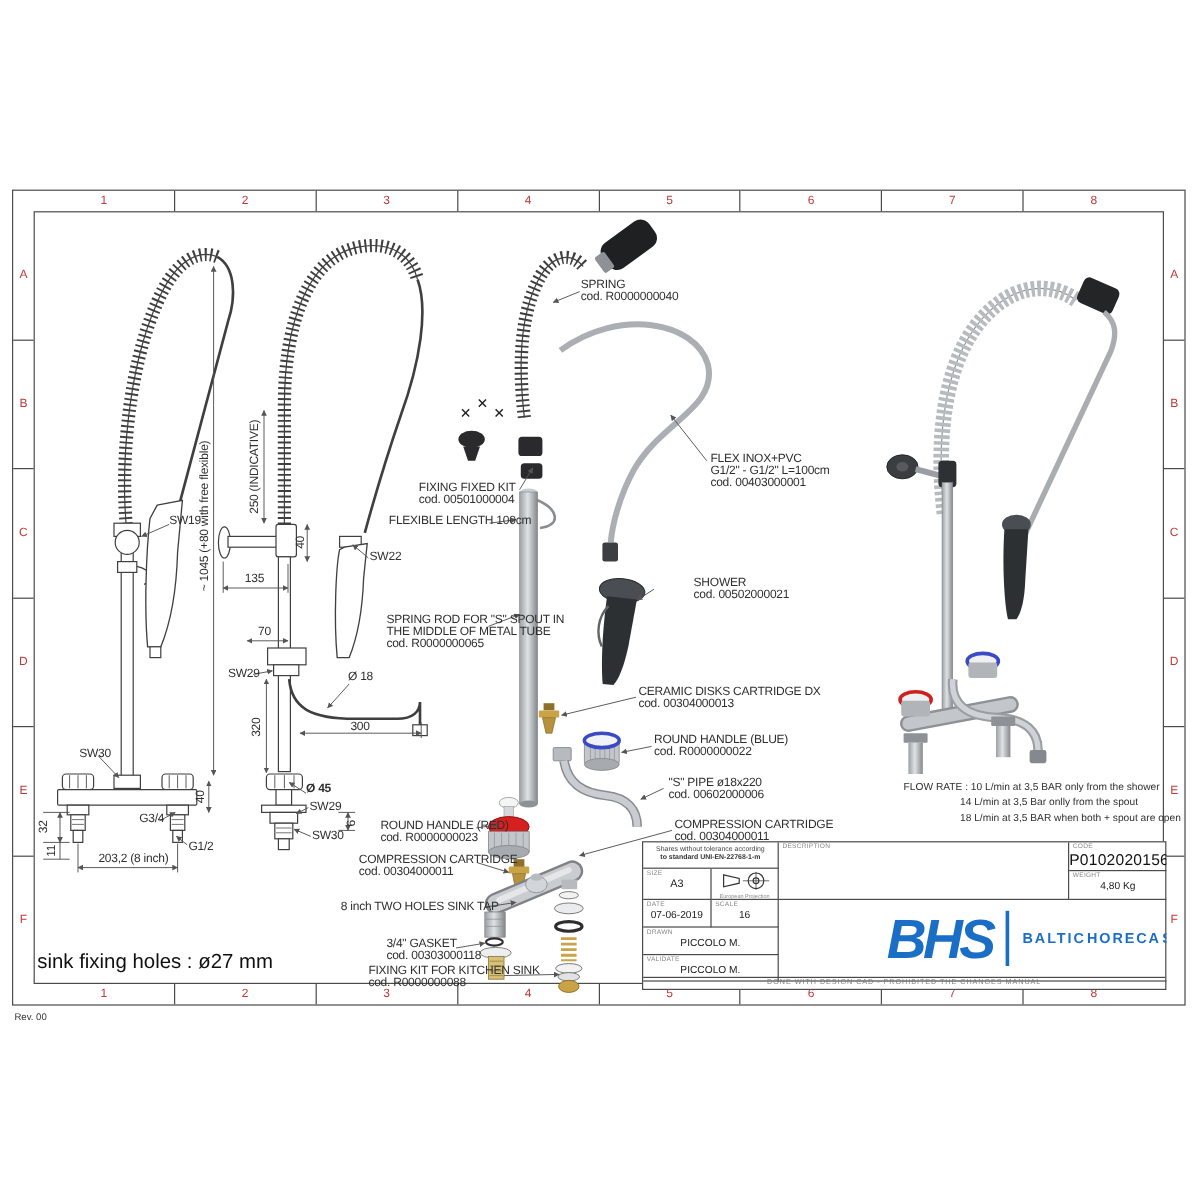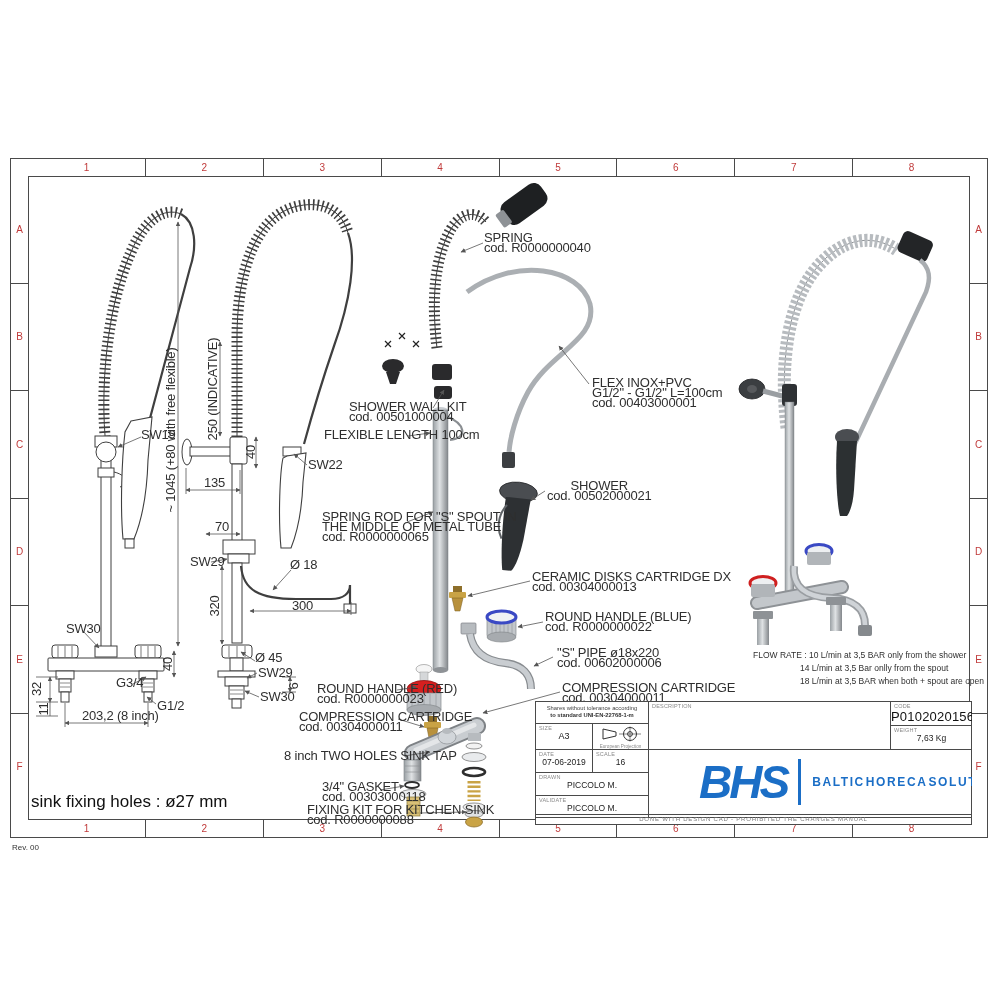--- a/index.html
+++ b/index.html
@@ -10,42 +10,42 @@
   .inner{position:absolute;left:17px;top:17px;right:17px;bottom:17px;border:1px solid #4a4a4a;box-sizing:border-box;}
   .gridrow{position:absolute;left:17px;right:17px;height:17px;display:flex;}
   .gridrow.top{top:0;} .gridrow.bot{bottom:0;}
   .gridcol{position:absolute;top:17px;bottom:17px;width:17px;display:flex;flex-direction:column;}
   .gridcol.lft{left:0;} .gridcol.rgt{right:0;}
   .gcell{flex:1;display:flex;align-items:center;justify-content:center;
     color:#c03a3a;font-size:10px;border-left:1px solid #4a4a4a;box-sizing:border-box;}
   .gridcol .gcell{border-left:none;border-top:1px solid #4a4a4a;}
   .gridrow .gcell:first-child{border-left:none;} .gridcol .gcell:first-child{border-top:none;}
   
-  .lbl{position:absolute;font-size:13px;line-height:10px;color:#2f2f2f;white-space:nowrap;letter-spacing:-0.2px;z-index:5;}
+  .lbl{position:absolute;font-size:10px;line-height:10px;color:#2f2f2f;white-space:nowrap;letter-spacing:-0.2px;z-index:5;}
   .lbl span{display:block;}
   .vrot{transform:translate(-50%,-50%) rotate(-90deg);transform-origin:center;}
   .note-big{position:absolute;font-size:17px;color:#101010;z-index:5;}
   .rev{position:absolute;font-size:8px;color:#333;z-index:5;}
   .flow{position:absolute;font-size:8.5px;line-height:13px;color:#2f2f2f;z-index:5;white-space:nowrap;}
   .flow .ind{padding-left:47px;}
   
   .tb{position:absolute;left:535px;top:701px;width:437px;height:124px;z-index:6;background:#fff;
     border:1px solid #4a4a4a;box-sizing:border-box;font-size:8px;color:#222;}
   .cell{position:absolute;box-sizing:border-box;border-right:1px solid #4a4a4a;border-bottom:1px solid #4a4a4a;overflow:hidden;}
   .cl{font-size:5.5px;color:#8a8a8a;letter-spacing:0.2px;padding:1px 0 0 3px;}
   .cv{text-align:center;}
   .tol{font-size:5.8px;text-align:center;line-height:7px;padding-top:3px;color:#444;}
   .tol b{color:#333;}
   .desc{font-size:7.6px;line-height:10px;text-align:center;padding:2px 6px;color:#1d1d1d;}
   .code-v{font-size:13px;text-align:left;letter-spacing:0.2px;color:#111;}
   .footer-strip{position:absolute;left:0;right:0;bottom:0;height:9px;border-top:1px solid #4a4a4a;
     font-size:6px;color:#7d7d7d;text-align:center;letter-spacing:0.8px;line-height:9px;}
   
   .logo{position:absolute;display:flex;align-items:center;gap:11px;}
-  .logo .mark{font-size:46px;font-weight:900;font-style:italic;letter-spacing:-3px;color:#1b6ec6;line-height:46px;}
+  .logo .mark{font-size:46px;font-weight:900;font-style:italic;letter-spacing:-3px;color:#1b6ec6;line-height:46px;margin-left:40px;}
   .logo .bar{width:3px;height:46px;background:#1b6ec6;}
   .logo .tg{display:flex;gap:1px;}
   .logo .tg span{font-size:12px;font-weight:bold;letter-spacing:1.6px;color:#1b6ec6;line-height:14px;}
   .proj-cap{font-size:4.6px;color:#8a8a8a;text-align:center;}
   svg{position:absolute;inset:0;z-index:2;}
   .lineart{stroke:#3f3f3f;fill:none;stroke-width:1;}
   .coilDark{stroke:#3f3f3f;stroke-width:11;fill:none;stroke-dasharray:1.6 2.9;}
   .coilGray{stroke:#b7bbbf;stroke-width:13;fill:none;stroke-dasharray:3 2.2;}
   .dim{stroke:#555;stroke-width:0.8;fill:none;}
   .ldr{stroke:#555;stroke-width:0.8;fill:none;}
@@ -352,49 +352,49 @@
     </div>
   <div class="lbl" style="left:37px;top:689px;">
       <span class="vrot">32</span>
     </div>
   <div class="lbl" style="left:44px;top:709px;">
       <span class="vrot">11</span>
     </div>
   <div class="lbl" style="left:116px;top:678px;">G3/4</div>
   <div class="lbl" style="left:157px;top:701px;">G1/2</div>
   <div class="lbl" style="left:82px;top:711px;">203,2 (8 inch)</div>
-  <div class="lbl" style="left:255px;top:653px;">Ø 45</div>
+  <div class="lbl" style="left:255px;top:653px;font-weight:bold;">Ø 45</div>
   <div class="lbl" style="left:258px;top:668px;">SW29</div>
   <div class="lbl" style="left:260px;top:692px;">SW30</div>
   <div class="lbl" style="left:294px;top:686px;">
       <span class="vrot">6</span>
     </div>
 
   <div class="lbl" style="left:484px;top:233px;">
     <span>SPRING</span>
       <span>cod. R0000000040</span>
     </div>
   <div class="lbl" style="left:592px;top:378px;">
     <span>FLEX INOX+PVC</span>
       <span>G1/2" - G1/2" L=100cm</span>
       <span>cod. 00403000001</span>
     </div>
   <div class="lbl" style="left:349px;top:402px;">
-    <span>SHOWER WALL KIT</span>
+    <span>FIXING FIXED KIT</span>
       <span>cod. 00501000004</span>
     </div>
   <div class="lbl" style="left:324px;top:430px;">
     <span>FLEXIBLE LENGTH 100cm</span>
     </div>
   <div class="lbl" style="left:322px;top:512px;">
     <span>SPRING ROD FOR "S" SPOUT IN</span>
       <span>THE MIDDLE OF METAL TUBE</span>
       <span>cod. R0000000065</span>
     </div>
-  <div class="lbl" style="left:547px;top:481px;text-align:center;">
+  <div class="lbl" style="left:578px;top:481px;">
     <span>SHOWER</span>
       <span>cod. 00502000021</span>
     </div>
   <div class="lbl" style="left:532px;top:572px;">
     <span>CERAMIC DISKS CARTRIDGE DX</span>
       <span>cod. 00304000013</span>
     </div>
   <div class="lbl" style="left:545px;top:612px;">
     <span>ROUND HANDLE (BLUE)</span>
       <span>cod. R0000000022</span>
@@ -471,21 +471,21 @@
     </div>
     <div class="cell" style="left:113px;top:0;width:242px;height:48px;">
       <div class="cl">DESCRIPTION</div>
     </div>
     <div class="cell" style="left:355px;top:0;width:81px;height:24px;border-right:none;">
       <div class="cl">CODE</div>
       <div class="code-v">P0102020156</div>
     </div>
     <div class="cell" style="left:355px;top:24px;width:81px;height:24px;border-right:none;">
       <div class="cl">WEIGHT</div>
-      <div class="cv" style="font-size:8.5px;">7,63 Kg</div>
+      <div class="cv" style="font-size:8.5px;">4,80 Kg</div>
     </div>
     <div class="cell" style="left:113px;top:48px;width:323px;height:68px;border-right:none;">
       <div class="logo" style="left:50px;top:9px;">
         <span class="mark">BHS</span>
         <span class="bar"></span>
         <span class="tg">
           <span>BALTIC</span>
           <span>HORECA</span>
           <span>SOLUTIONS</span>
         </span>

